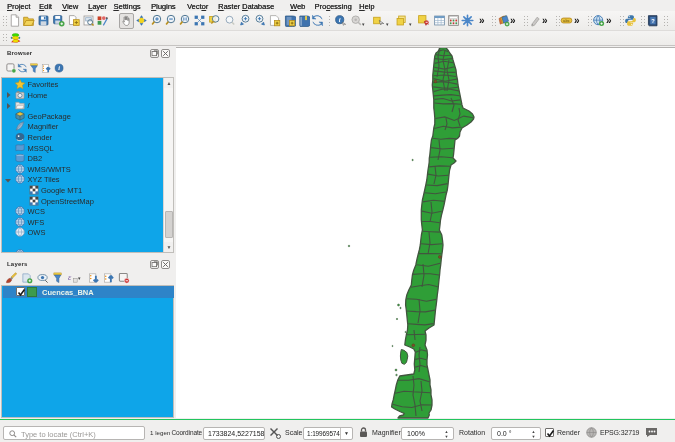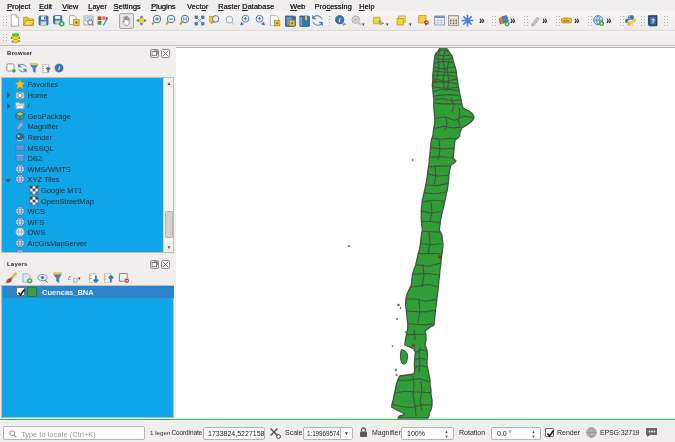--- a/index.html
+++ b/index.html
@@ -434,27 +434,20 @@
                 <path d="M5.5.7a7 7 0 000 9.6M5.5.7a7 7 0 010 9.6M.7 5.5h9.6M1.5 3h8M1.5 8h8" stroke="#3c76b2" stroke-width=".6" fill="none"></path>
               </svg></span>
             <span class="txt" style="left:25.5px">WCS</span>
           </div>
           <div class="trow" style="top:149.3px">
             <span style="position:absolute;left:13.0px;top:0px"><svg width="10" height="10" viewBox="0 0 11 11">
                 <circle cx="5.5" cy="5.5" r="4.8" fill="#e4ecf4" stroke="#7a9cc0" stroke-width=".8"></circle>
                 <path d="M5.5.7a7 7 0 000 9.6M5.5.7a7 7 0 010 9.6M.7 5.5h9.6" stroke="#7a9cc0" stroke-width=".6" fill="none"></path>
               </svg></span>
             <span class="txt" style="left:25.5px">OWS</span>
-          </div>
-          <div class="trow" style="top:159.9px">
-            <span style="position:absolute;left:13.0px;top:0px"><svg width="10" height="10" viewBox="0 0 11 11">
-                <circle cx="5.5" cy="5.5" r="4.8" fill="#cfe2f1" stroke="#3c76b2" stroke-width=".8"></circle>
-                <path d="M5.5.7a7 7 0 000 9.6M5.5.7a7 7 0 010 9.6M.7 5.5h9.6M1.5 3h8M1.5 8h8" stroke="#3c76b2" stroke-width=".6" fill="none"></path>
-              </svg></span>
-            <span class="txt" style="left:25.5px">ArcGisMapServer</span>
           </div>
           <div class="trow" style="top:170.5px">
             <span style="position:absolute;left:13.0px;top:0px"><svg width="10" height="10" viewBox="0 0 11 11">
                 <circle cx="5.5" cy="5.5" r="4.8" fill="#cfe2f1" stroke="#3c76b2" stroke-width=".8"></circle>
                 <path d="M5.5.7a7 7 0 000 9.6M5.5.7a7 7 0 010 9.6M.7 5.5h9.6M1.5 3h8M1.5 8h8" stroke="#3c76b2" stroke-width=".6" fill="none"></path>
               </svg></span>
             <span class="txt" style="left:25.5px">ArcGisFeatureServer</span>
           </div>
   <div id="sbar" style="left:161px;top:0;width:11px;height:174px">
     <div class="sbtn" style="top:0">▲</div>

